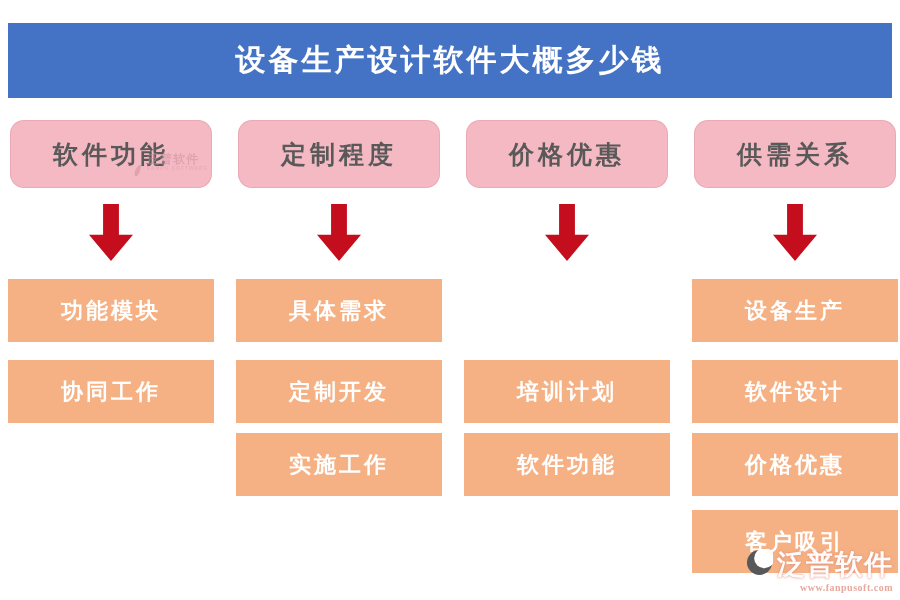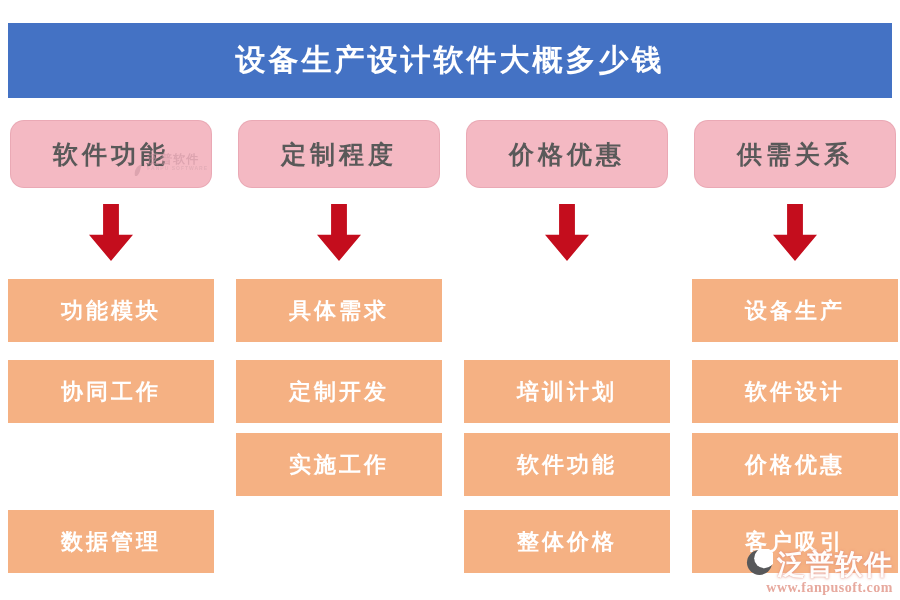--- a/index.html
+++ b/index.html
@@ -102,21 +102,21 @@
     display: flex; align-items: center; justify-content: flex-end;
   }
   .logo-name {
     font-size: 28px; font-weight: bold; letter-spacing: 1px;
     color: #fffdfc;
     text-shadow: 0 0 1px #e49a8c, 0 0 3px rgba(222, 130, 112, 0.75);
     line-height: 28px;
     margin-left: 4px;
   }
   .logo-url {
-    font-size: 14px; font-weight: bold; letter-spacing: 0.5px;
+    font-size: 10px; font-weight: bold; letter-spacing: 0.5px;
     color: #e7a99e;
     text-shadow: 0 0 1px rgba(255, 255, 255, 0.6);
     line-height: 15px;
     margin-top: 0px;
   }
 </style>
 </head>
 <body>
 
 <div class="canvas">
@@ -134,41 +134,39 @@
         </span>
         <span>
           <span class="wm-text-main">泛普软件</span>
           <span class="wm-text-sub">FANPU SOFTWARE</span>
         </span>
       </span>
     </div>
     <div class="arrow"></div>
     <div class="item r0">功能模块</div>
     <div class="item r1">协同工作</div>
-    <div class="item r3">数据管理</div>
   </div>
 
   <div class="column col1">
     <div class="pill">
       <span>定制程度</span>
     </div>
     <div class="arrow"></div>
     <div class="item r0">具体需求</div>
     <div class="item r1">定制开发</div>
     <div class="item r2">实施工作</div>
   </div>
 
   <div class="column col2">
     <div class="pill">
       <span>价格优惠</span>
     </div>
     <div class="arrow"></div>
     <div class="item r1">培训计划</div>
     <div class="item r2">软件功能</div>
-    <div class="item r3">整体价格</div>
   </div>
 
   <div class="column col3">
     <div class="pill">
       <span>供需关系</span>
     </div>
     <div class="arrow"></div>
     <div class="item r0">设备生产</div>
     <div class="item r1">软件设计</div>
     <div class="item r2">价格优惠</div>

